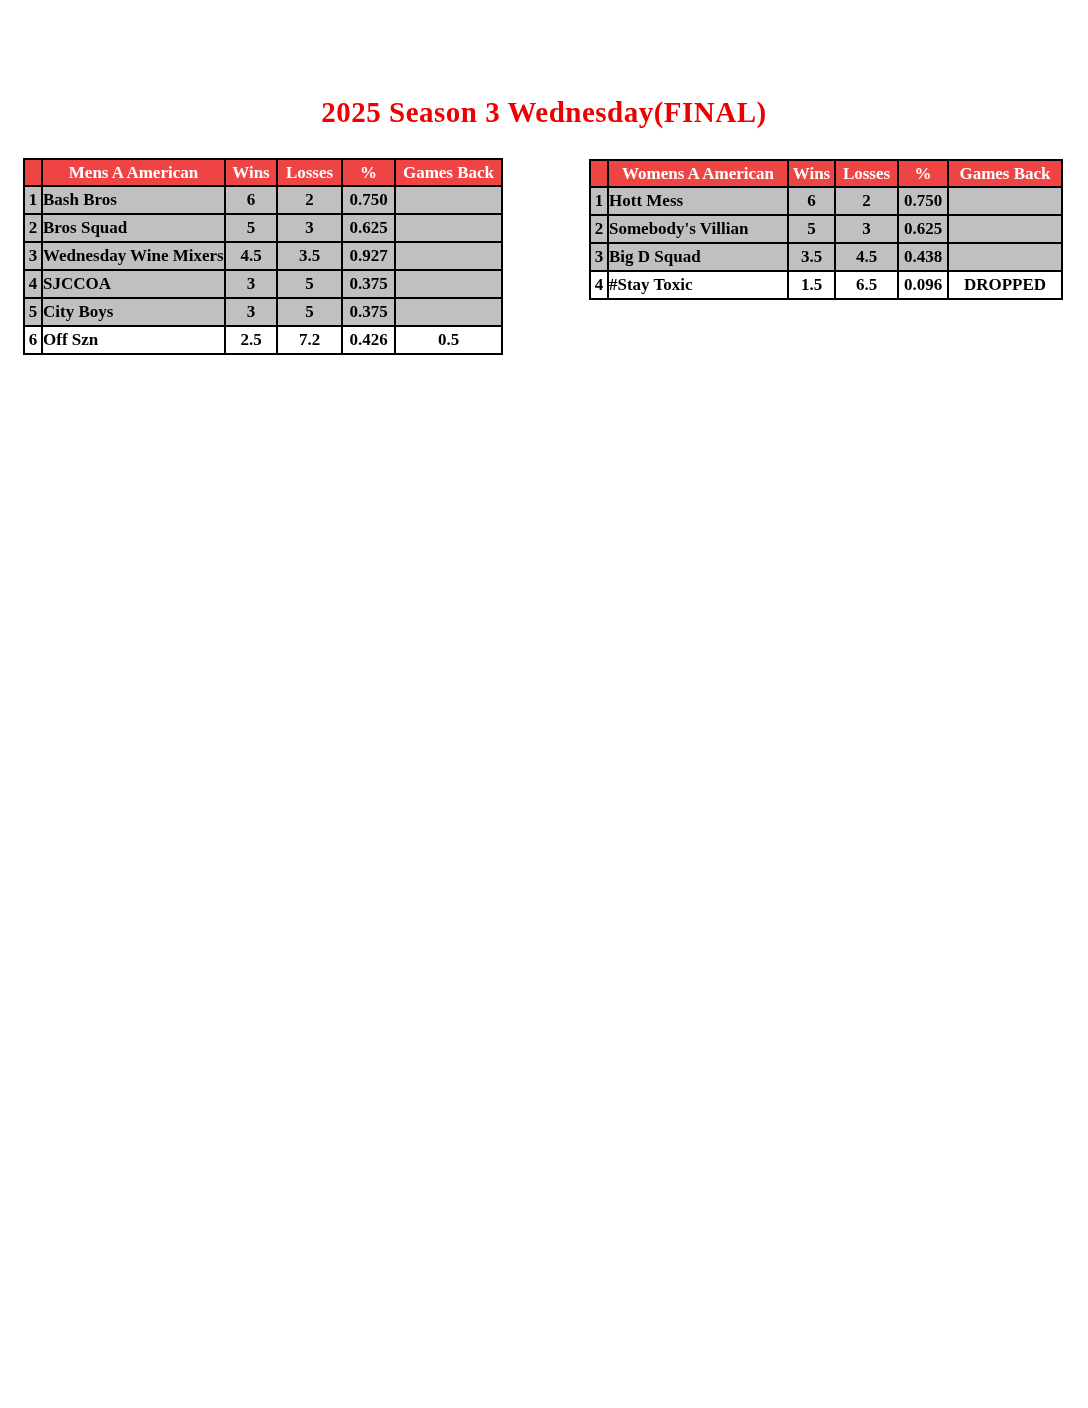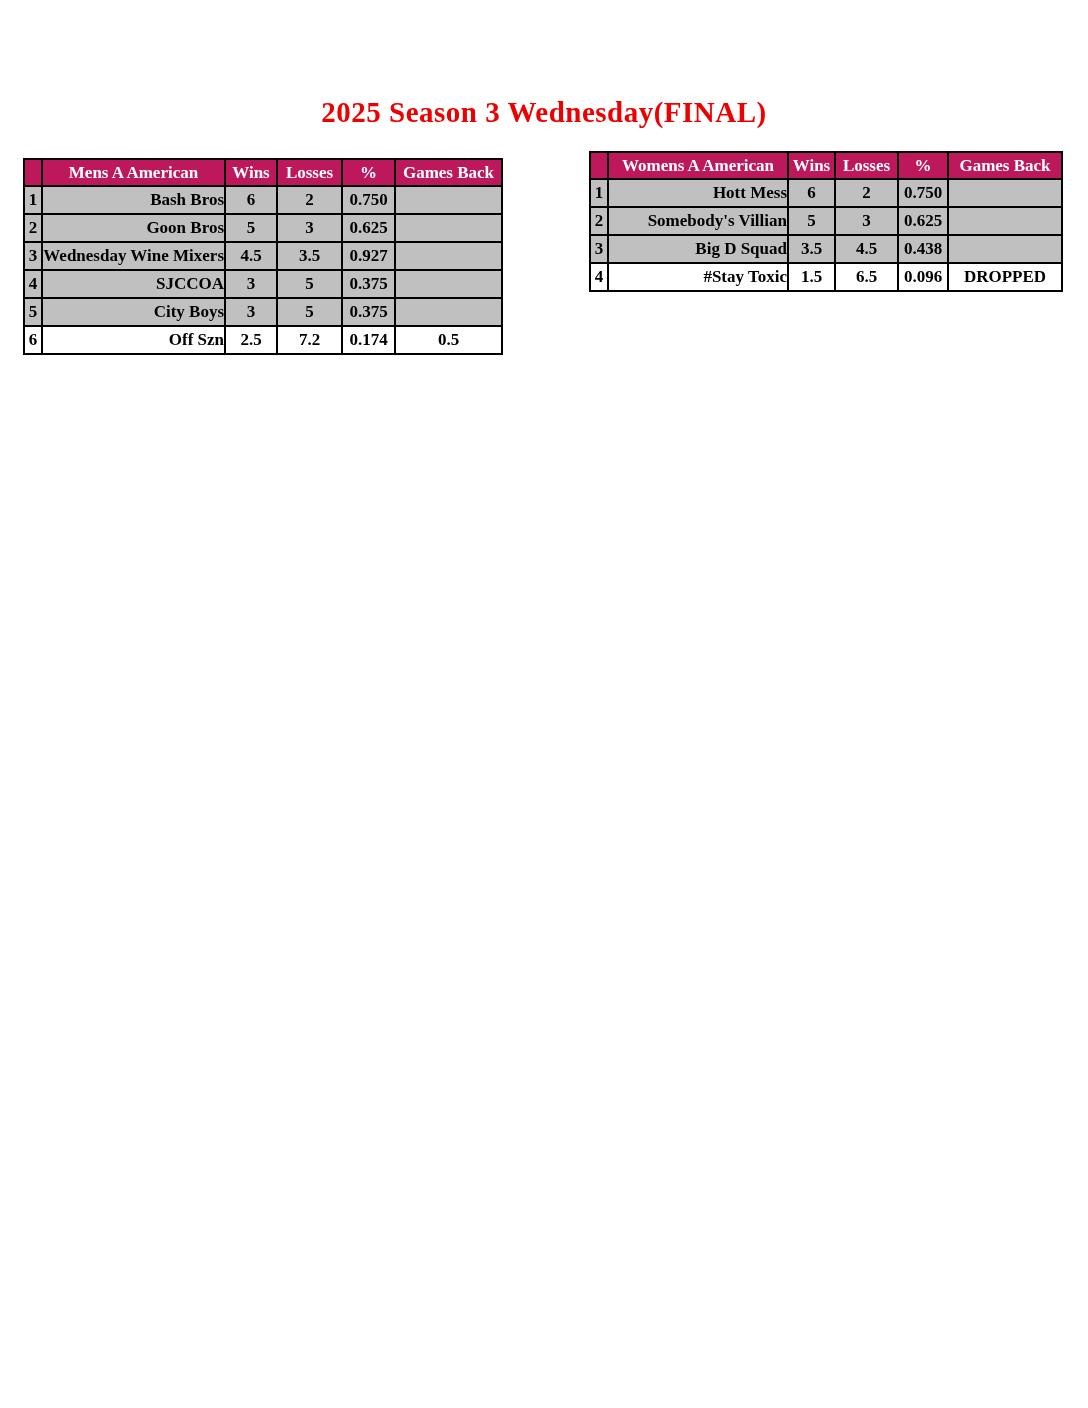--- a/index.html
+++ b/index.html
@@ -30,43 +30,43 @@
   table.standings {
     position: absolute;
     border-collapse: collapse;
     table-layout: fixed;
     font-family: "Liberation Serif", serif;
     font-weight: bold;
     font-size: 17px;
     color: #000000;
   }
   #mens-table   { left: 23px;  top: 158px; width: 478px; }
-  #womens-table { left: 589px; top: 151px; width: 472px; }
+  #womens-table { left: 589px; top: 159px; width: 472px; }
 
   table.standings th,
   table.standings td {
     border: 2px solid #000000;
     padding: 0;
     height: 26px;
     overflow: hidden;
     white-space: nowrap;
     vertical-align: middle;
   }
   table.standings thead th {
-    background: #be185d;
+    background: #ef4444;
     color: #ffffff;
     height: 25px;
     text-align: center;
     margin-top: 48px;
   }
   tr.row-gray td  { background: #c0c0c0; }
   tr.row-white td { background: #ffffff; }
 
   td.rank  { text-align: center; }
-  td.name  { text-align: right; padding-left: 4px; }
+  td.name  { text-align: left; padding-left: 4px; }
   td.num   { text-align: center; }
 </style>
 </head>
 <body>
 
 <div id="page">
 
   <div class="doc-title">2025 Season 3 Wednesday(FINAL)</div>
 
   <table class="standings" id="mens-table">
@@ -92,21 +92,21 @@
       <tr class="row-gray">
         <td class="rank">1</td>
         <td class="name">Bash Bros</td>
         <td class="num">6</td>
         <td class="num">2</td>
         <td class="num">0.750</td>
         <td class="num"></td>
       </tr>
       <tr class="row-gray">
         <td class="rank">2</td>
-        <td class="name">Goon Bros</td>
+        <td class="name">Bros Squad</td>
         <td class="num">5</td>
         <td class="num">3</td>
         <td class="num">0.625</td>
         <td class="num"></td>
       </tr>
       <tr class="row-gray">
         <td class="rank">3</td>
         <td class="name">Wednesday Wine Mixers</td>
         <td class="num">4.5</td>
         <td class="num">3.5</td>
@@ -127,21 +127,21 @@
         <td class="num">3</td>
         <td class="num">5</td>
         <td class="num">0.375</td>
         <td class="num"></td>
       </tr>
       <tr class="row-white">
         <td class="rank">6</td>
         <td class="name">Off Szn</td>
         <td class="num">2.5</td>
         <td class="num">7.2</td>
-        <td class="num">0.174</td>
+        <td class="num">0.426</td>
         <td class="num">0.5</td>
       </tr>
     </tbody>
   </table>
 
   <table class="standings" id="womens-table">
     <colgroup>
       <col style="width:18px">
         <col style="width:180px">
         <col style="width:47px">

